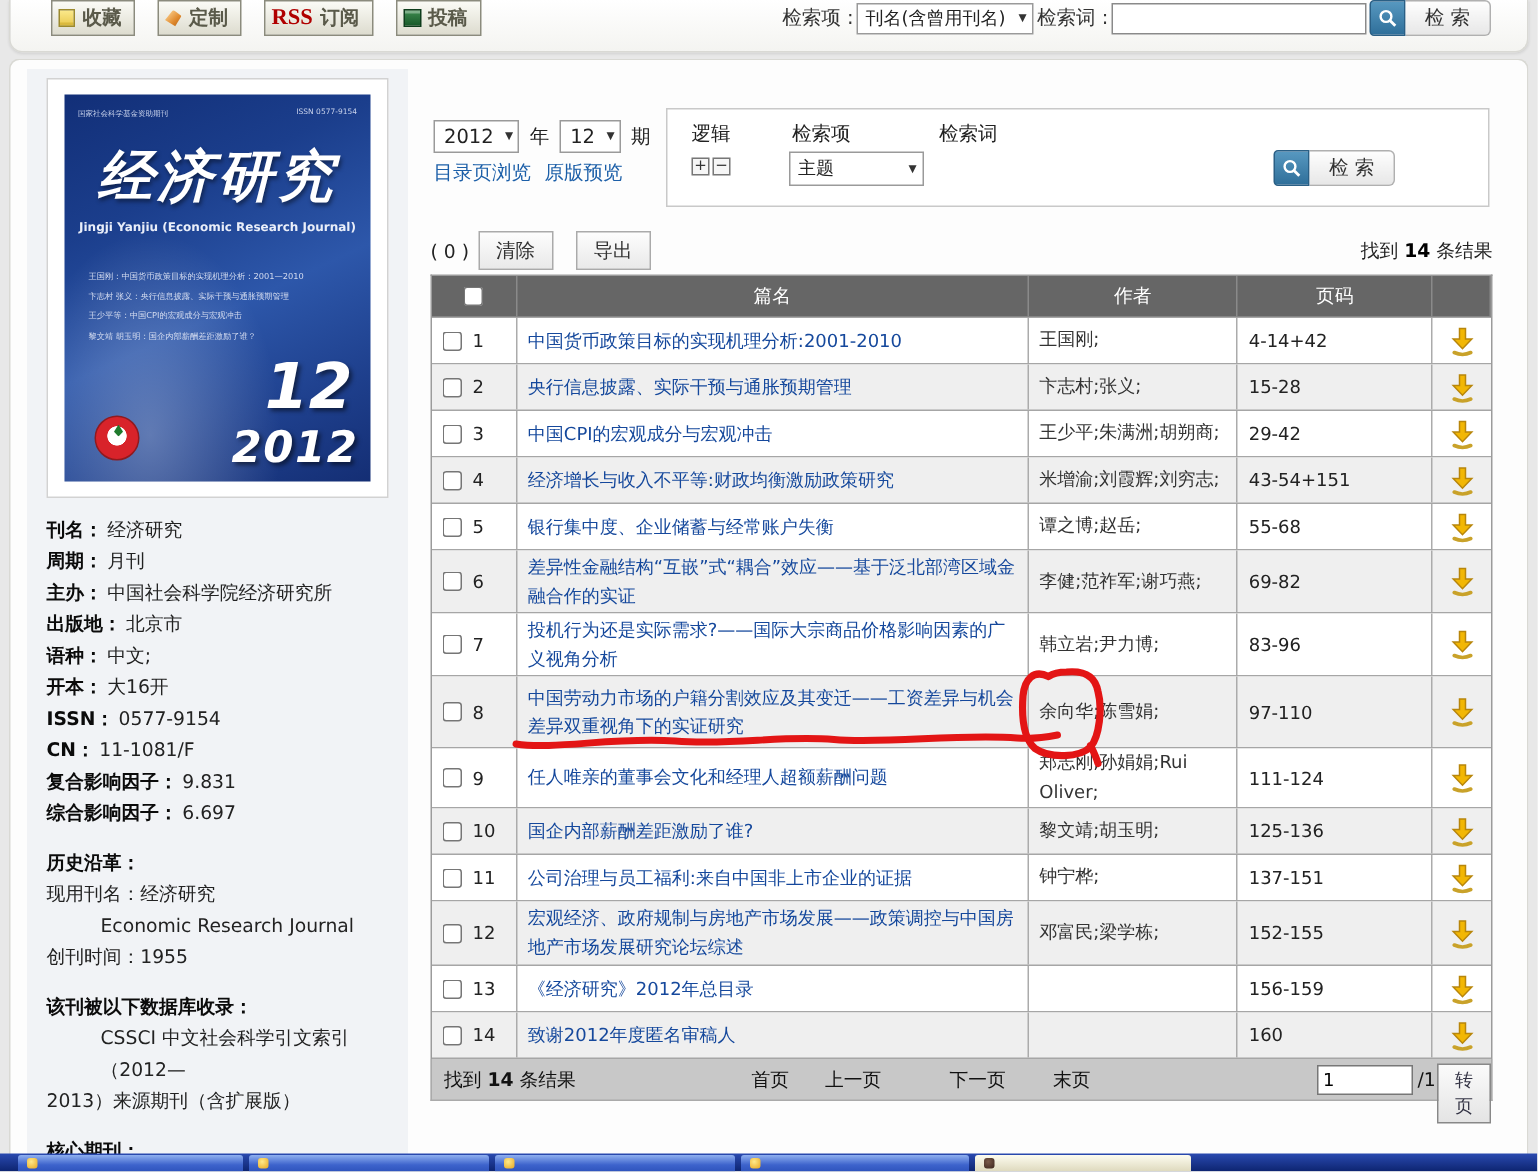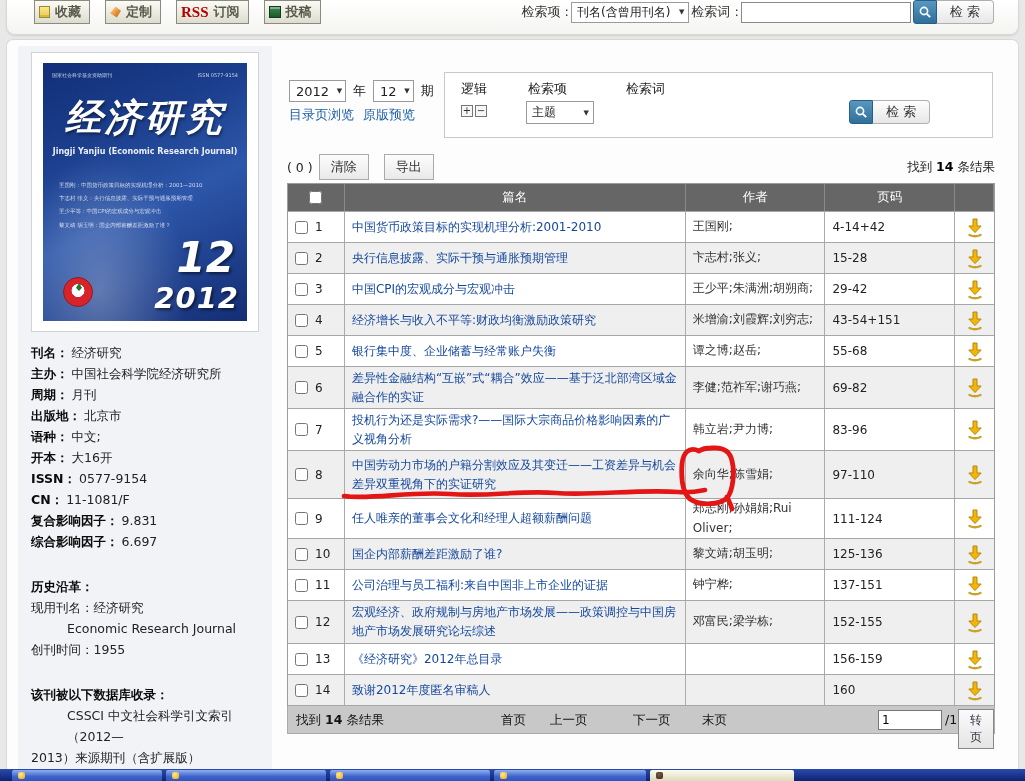--- a/index.html
+++ b/index.html
@@ -59,40 +59,40 @@
     background:radial-gradient(circle at 50% 45%, #ffffff 0 30%, #d8232a 32% 100%); border:1px solid #8f1a1f; }
   .cover-logo::after { content:""; position:absolute; left:12px; top:5px; width:6px; height:8px;
     background:#1f7a2d; clip-path:polygon(50% 0,100% 60%,50% 100%,0 60%); }
   .cover-issue { position:absolute; right:12px; bottom:42px; font-size:42px; line-height:1; font-weight:bold;
     font-style:italic; color:#fff; text-shadow:2px 2px 3px rgba(0,0,0,.5); }
   .cover-year { position:absolute; right:8px; bottom:8px; font-size:29px; line-height:1; font-weight:bold;
     font-style:italic; color:#fff; text-shadow:2px 2px 3px rgba(0,0,0,.5); letter-spacing:1px; }
   .info-row { display:flex; line-height:21px; }
   .info-label { font-weight:bold; color:#0b0b0b; white-space:nowrap; }
   .info-value { margin-left:3px; color:#222; white-space:nowrap; }
-  .sec-title { font-weight:bold; color:#0b0b0b; line-height:21px; margin-top:24px; }
+  .sec-title { font-weight:bold; color:#0b0b0b; line-height:21px; margin-top:12px; }
   .sec-line { line-height:21px; color:#222; }
   .sec-line.indent { padding-left:36px; }
 
   
   .issue-row { position:absolute; left:289px; top:80px; display:flex; align-items:center; gap:7px; font-size:13px; }
   .isel { position:relative; border:1px solid #9a9a9a; background:#fff; height:22px; display:inline-flex;
     align-items:center; padding:0 16px 0 6px; font-size:13px; cursor:pointer; }
   .isel::after { content:"▼"; position:absolute; right:3px; top:50%; transform:translateY(-52%); font-size:7px; color:#333; }
   .browse-links { position:absolute; left:289px; top:106px; display:flex; gap:9px; font-size:13px; }
   .blink { color:#1c5fa8; cursor:pointer; }
 
   .form-box { position:absolute; left:444px; top:72px; width:549px; height:66px; background:#fff;
     border:1px solid #c9c9c9; font-size:13px; }
   .fh { position:absolute; top:7px; color:#222; }
   .fh-logic { left:16px; } .fh-field { left:83px; } .fh-term { left:181px; }
   .pm { position:absolute; top:32px; width:12px; height:12px; border:1px solid #777; background:#f6f6f6;
     font-size:10px; line-height:10px; text-align:center; color:#333; cursor:pointer; }
   .pm-plus { left:16px; } .pm-minus { left:30px; }
-  .fselect { position:absolute; left:81px; top:28px; width:68px; height:23px; }
+  .fselect { position:absolute; left:81px; top:28px; width:90px; height:23px; }
   .finput { position:absolute; left:164px; top:28px; width:230px; height:23px; border:1px solid #999;
     font-family:inherit; font-size:13px; color:#444; padding:0 4px; }
   .fsearch { position:absolute; left:404px; top:27px; }
 
   .main-col { position:absolute; left:287px; top:154px; width:708px; }
   .result-toolbar { display:flex; align-items:center; height:26px; margin-bottom:3px; font-size:12.5px; }
   .count-prefix { color:#222; margin-right:6px; }
   .gbtn { border:1px solid #aaa; background:linear-gradient(#fdfdfd,#e9e9e9); padding:3px 11px;
     font-size:13px; color:#333; cursor:pointer; font-family:inherit; margin-right:15px; }
   .found { margin-left:auto; color:#222; }
@@ -201,26 +201,26 @@
         <div class="cover-issue">12</div>
         <div class="cover-year">2012</div>
       </div>
     </div>
     <div id="info-list">
         <div class="info-row">
           <span class="info-label">刊名：</span>
           <span class="info-value">经济研究</span>
         </div>
         <div class="info-row">
+          <span class="info-label">周期：</span>
+          <span class="info-value">月刊</span>
+        </div>
+        <div class="info-row">
           <span class="info-label">主办：</span>
           <span class="info-value">中国社会科学院经济研究所</span>
-        </div>
-        <div class="info-row">
-          <span class="info-label">周期：</span>
-          <span class="info-value">月刊</span>
         </div>
         <div class="info-row">
           <span class="info-label">出版地：</span>
           <span class="info-value">北京市</span>
         </div>
         <div class="info-row">
           <span class="info-label">语种：</span>
           <span class="info-value">中文;</span>
         </div>
         <div class="info-row">

